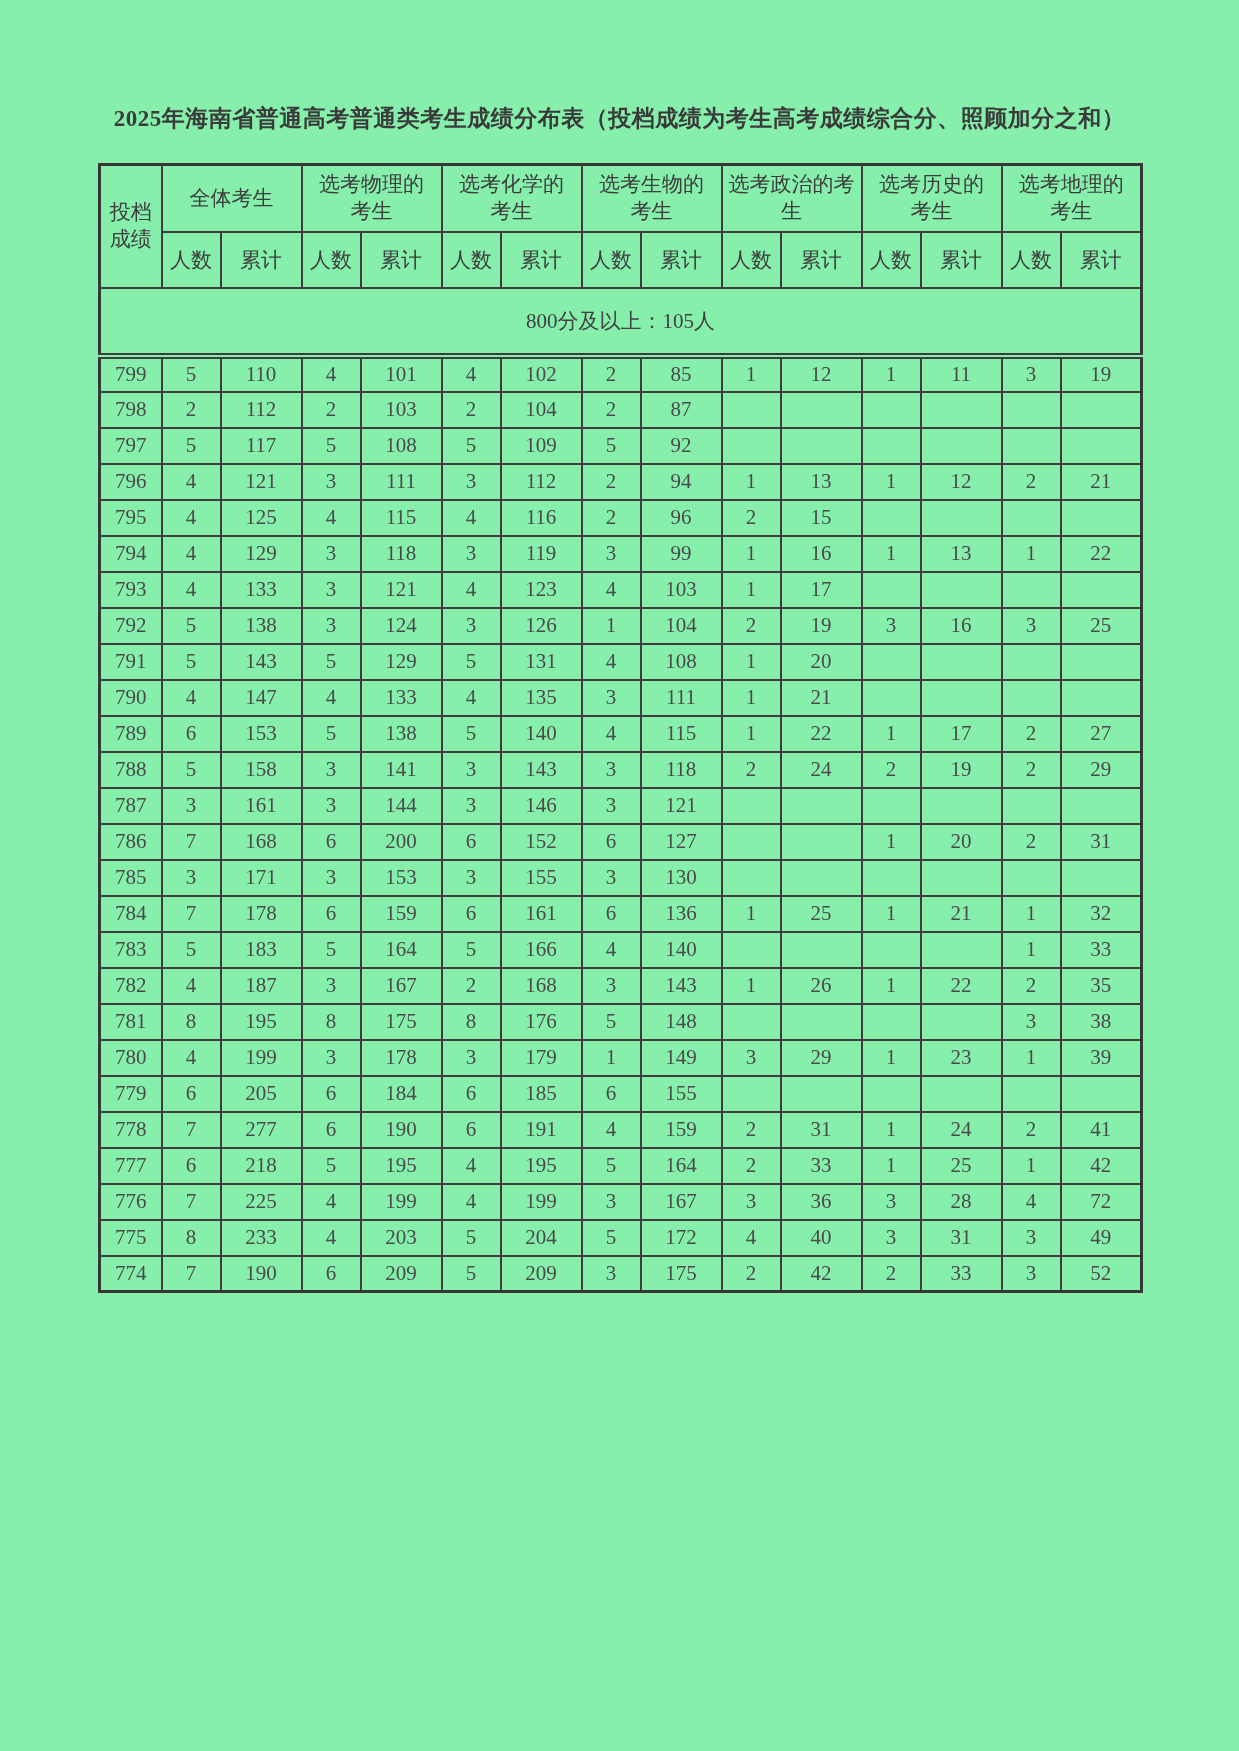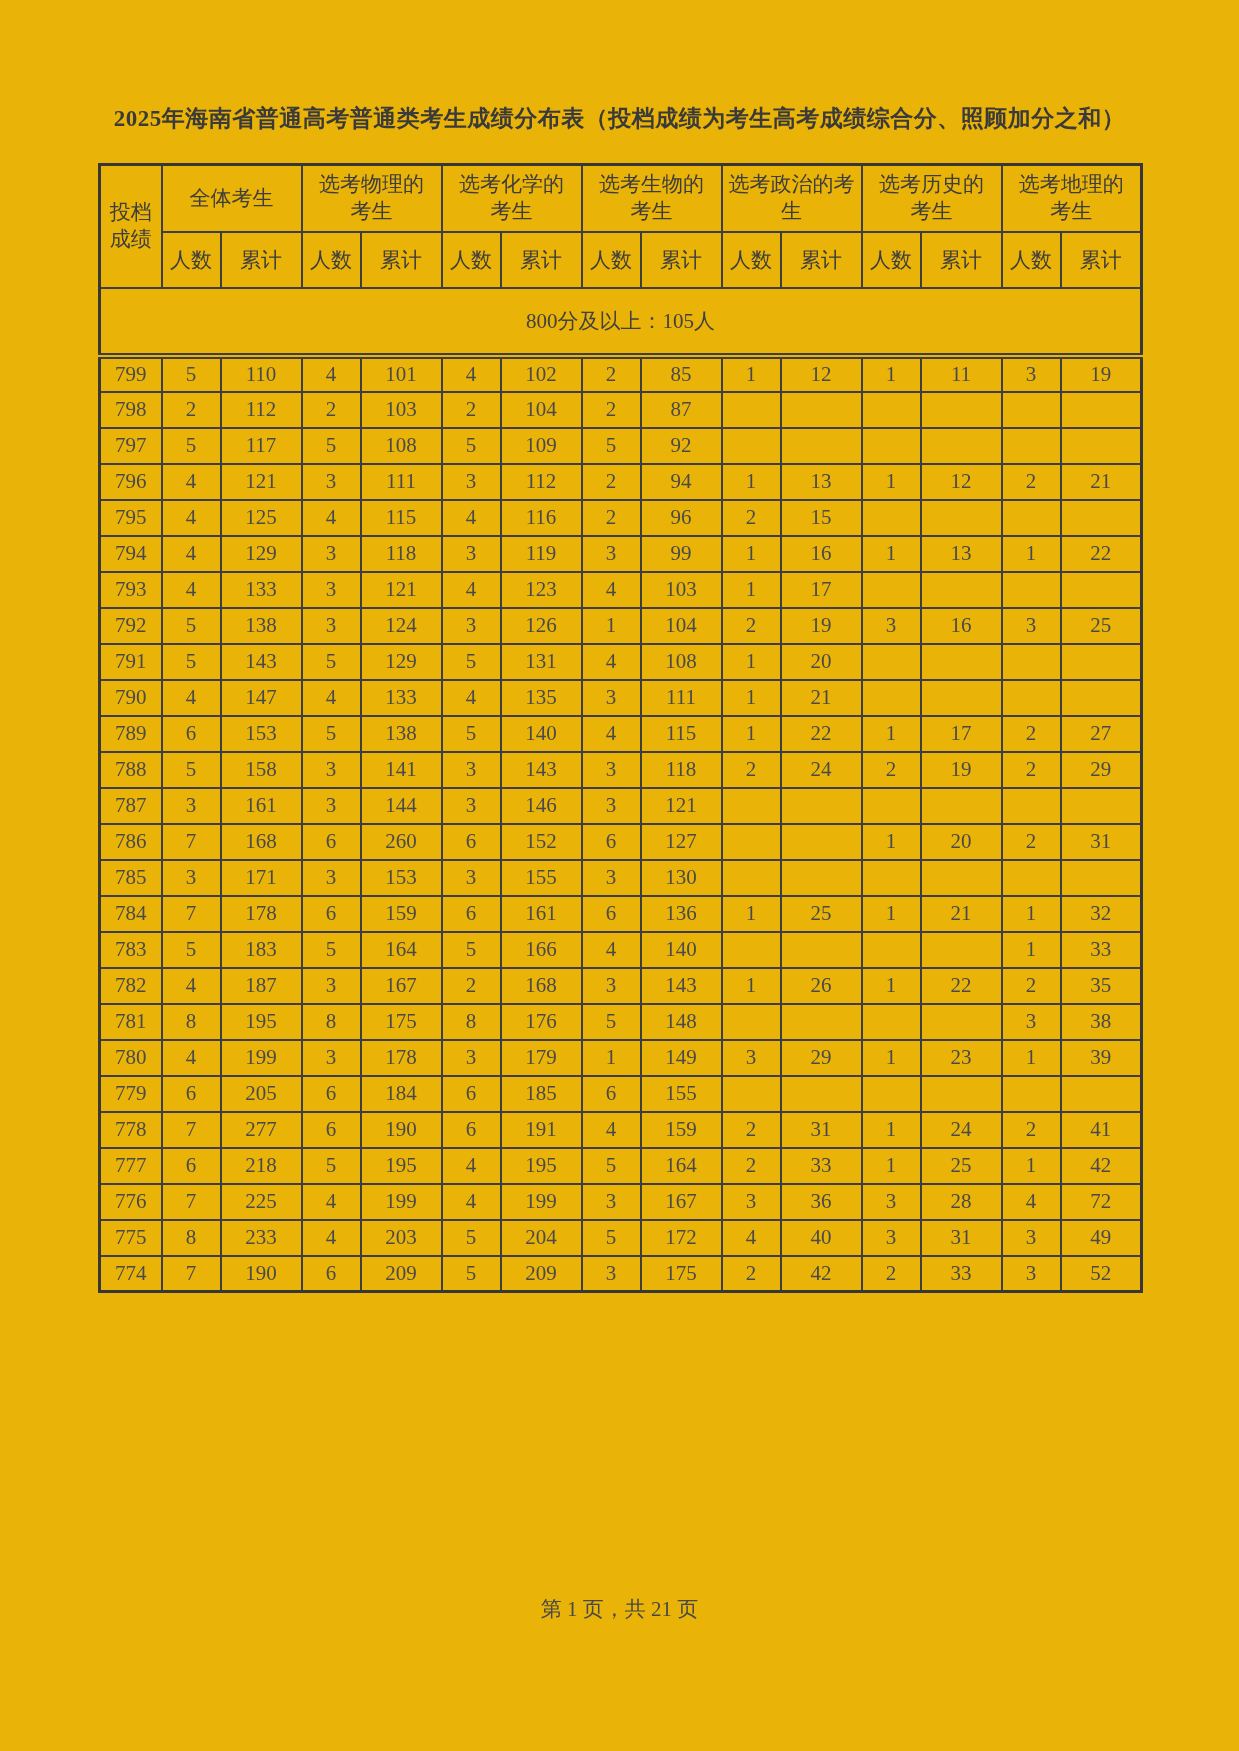--- a/index.html
+++ b/index.html
@@ -4,21 +4,21 @@
 <style>
   html,body{margin:0;padding:0;}
   body{
     width:1239px;height:1751px;
     background:#ffffff;
     font-family:"Liberation Serif","DejaVu Serif",serif;
     color:#454545;
   }
   .page{
     position:relative;width:1239px;height:1751px;
-    background:#eab308;overflow:hidden;
+    background:#86efac;overflow:hidden;
   }
   .title{
     position:absolute;top:103px;left:0;width:100%;
     text-align:center;font-size:23px;font-weight:bold;
     color:#3a3a3a;letter-spacing:0.5px;
   }
   table.dist{
     position:absolute;left:98px;top:163px;width:1042px;
     border-collapse:collapse;table-layout:fixed;
     border:3px solid #373737;
@@ -325,21 +325,21 @@
           <td></td>
           <td></td>
           <td></td>
           <td></td>
         </tr>
         <tr class="data-row">
           <td>786</td>
           <td>7</td>
           <td>168</td>
           <td>6</td>
-          <td>260</td>
+          <td>200</td>
           <td>6</td>
           <td>152</td>
           <td>6</td>
           <td>127</td>
           <td></td>
           <td></td>
           <td>1</td>
           <td>20</td>
           <td>2</td>
           <td>31</td>
@@ -544,14 +544,13 @@
           <td>2</td>
           <td>42</td>
           <td>2</td>
           <td>33</td>
           <td>3</td>
           <td>52</td>
         </tr>
       </tbody>
   </table>
 
-  <div class="footer">第 1 页，共 21 页</div>
 </div>
 
 </body></html>

